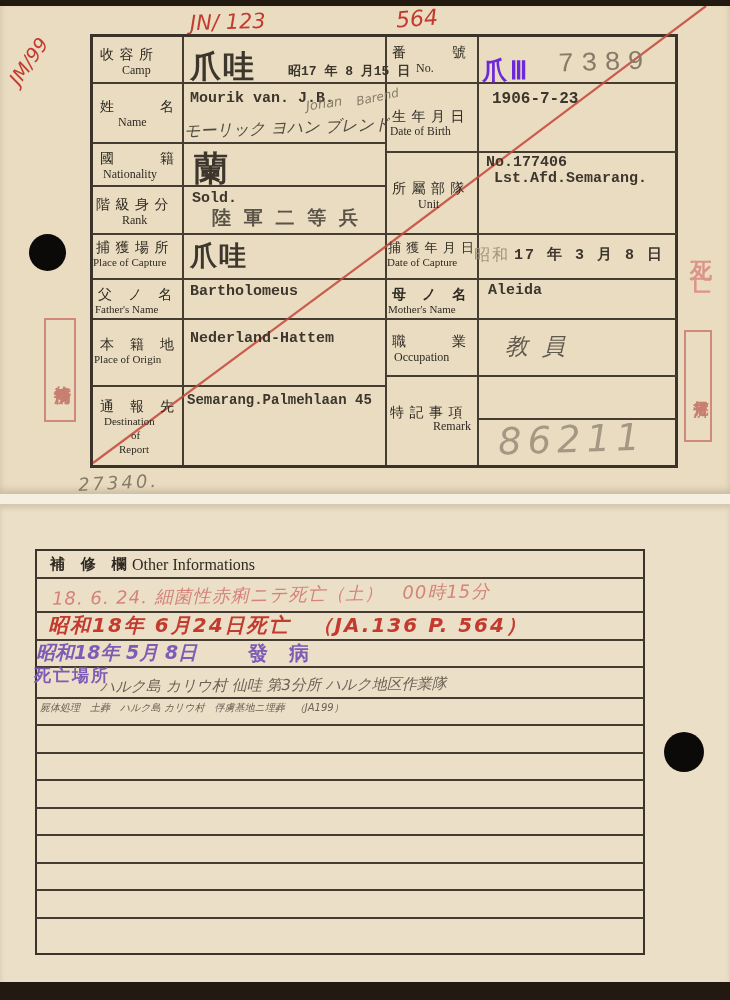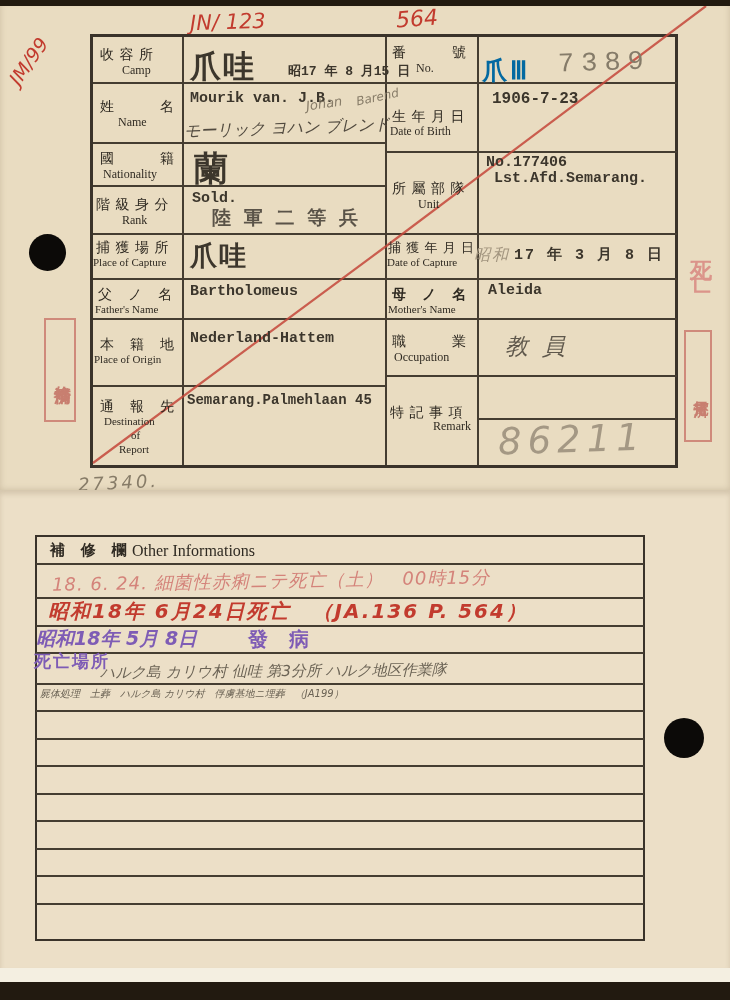--- a/index.html
+++ b/index.html
@@ -1,20 +1,20 @@
 <!DOCTYPE html>
 <html><head>
 <meta charset="utf-8">
 <style>
   html,body{margin:0;padding:0;background:#d8cdb4;}
   .page{position:relative;width:730px;height:1000px;overflow:hidden;background:#f4efe1;font-family:"Liberation Serif",serif;}
   .abs{position:absolute;}
   .card{position:absolute;left:0;width:730px;}
   .card-top{top:6px;height:488px;background:#e9dcc1;box-shadow:inset 0 -4px 6px rgba(120,100,70,.25);}
-  .card-bottom{top:490px;height:478px;background:#ecdfc7;box-shadow:inset 0 4px 5px rgba(120,100,70,.2);}
+  .card-bottom{top:504px;height:478px;background:#ecdfc7;box-shadow:inset 0 4px 5px rgba(120,100,70,.2);}
   .edge{position:absolute;left:0;width:730px;background:#221a10;}
   .lbl-jp{font-size:14px;color:#2f2a22;letter-spacing:1px;white-space:nowrap;}
   .lbl-en{font-size:12px;color:#2f2a22;white-space:nowrap;}
   .typed{font-family:"Liberation Mono",monospace;font-weight:bold;color:#3c362c;white-space:nowrap;}
   .hand{font-family:"DejaVu Sans",sans-serif;font-style:italic;white-space:nowrap;}
   .hl{position:absolute;background:#453d31;height:2px;}
   .vl{position:absolute;background:#453d31;width:2px;}
   .outline{position:absolute;border:3px solid #3a332a;box-sizing:border-box;}
   .vtext{writing-mode:vertical-rl;text-orientation:upright;}
   .hole{position:absolute;background:#0c0a08;border-radius:50%;}
@@ -103,27 +103,27 @@
     <div class="abs lbl-en" style="left:418px;top:191px;">Unit</div>
     <div class="abs lbl-jp" style="left:388px;top:233px;font-size:13px;">捕 獲 年 月 日</div>
     <div class="abs lbl-en" style="left:387px;top:250px;font-size:11px;">Date of Capture</div>
     <div class="abs lbl-jp" style="left:392px;top:280px;font-weight:bold;">母　ノ　名</div>
     <div class="abs lbl-en" style="left:388px;top:297px;font-size:11px;">Mother's Name</div>
     <div class="abs lbl-jp" style="left:392px;top:327px;">職　　　業</div>
     <div class="abs lbl-en" style="left:394px;top:344px;">Occupation</div>
     <div class="abs lbl-jp" style="left:390px;top:398px;">特 記 事 項</div>
     <div class="abs lbl-en" style="left:408px;top:413px;margin-left:25px;">Remark</div>
 
-    <div class="abs" style="left:482px;top:48px;font-size:25px;font-weight:bold;color:#0369a1;letter-spacing:3px;">爪Ⅲ</div>
+    <div class="abs" style="left:482px;top:48px;font-size:25px;font-weight:bold;color:#6d28d9;letter-spacing:3px;">爪Ⅲ</div>
     <div class="abs" style="left:558px;top:42px;font-size:27px;color:#857b69;letter-spacing:7px;font-family:'Liberation Mono',monospace;transform:rotate(-2deg);">7389</div>
     <div class="abs typed" style="left:492px;top:84px;font-size:16px;">1906-7-23</div>
     <div class="abs hand pencil" style="left:356px;top:84px;font-size:12px;transform:rotate(-12deg);">Barend</div>
     <div class="abs typed" style="left:486px;top:148px;font-size:15px;">No.177406</div>
     <div class="abs typed" style="left:494px;top:164px;font-size:15px;">Lst.Afd.Semarang.</div>
-    <div class="abs" style="left:474px;top:239px;font-size:16px;color:#a2957f;letter-spacing:2px;font-style:italic;">昭和</div>
+    <div class="abs" style="left:474px;top:239px;font-size:16px;color:#a2957f;letter-spacing:2px;">昭和</div>
     <div class="abs typed" style="left:514px;top:239px;font-size:15px;letter-spacing:2px;">17 年 3 月 8 日</div>
     <div class="abs typed" style="left:488px;top:276px;font-size:15px;">Aleida</div>
     <div class="abs hand" style="left:505px;top:325px;font-size:23px;color:#5f584c;letter-spacing:14px;">教員</div>
     <div class="abs hand" style="left:498px;top:412px;font-size:37px;color:#a49884;letter-spacing:6px;transform:rotate(-2deg);">86211</div>
   </div>
 
   <div class="card card-bottom">
 
     <div class="outline" style="left:35px;top:45px;width:610px;height:406px;border-width:2px;"></div>
     <div class="hl" style="left:36px;top:73px;width:608px;height:1.5px;"></div>

